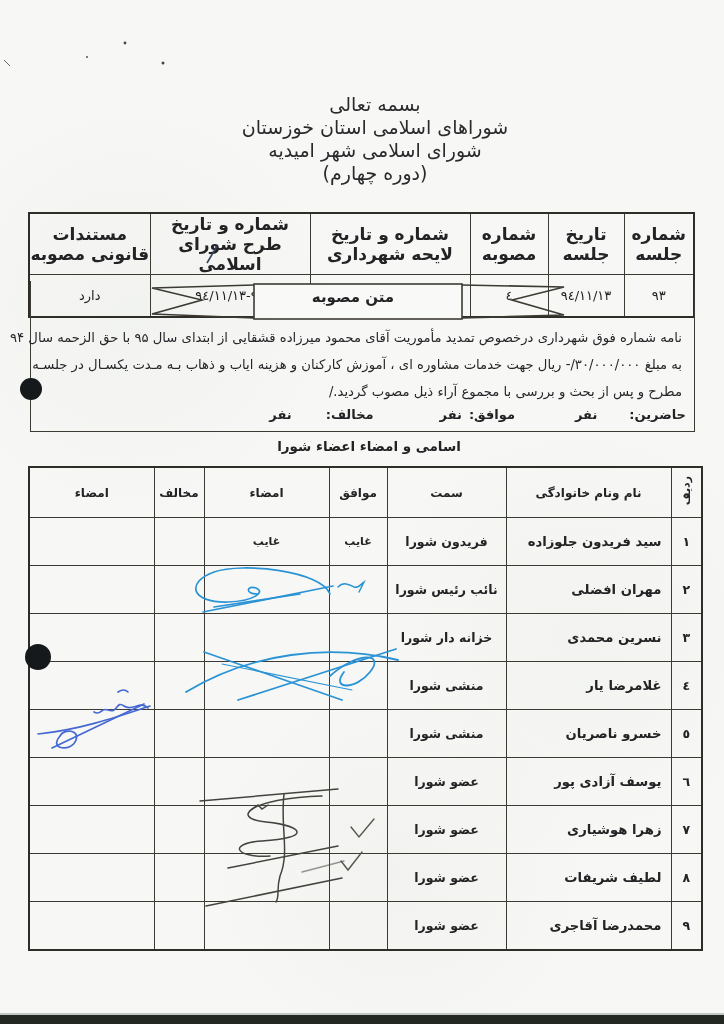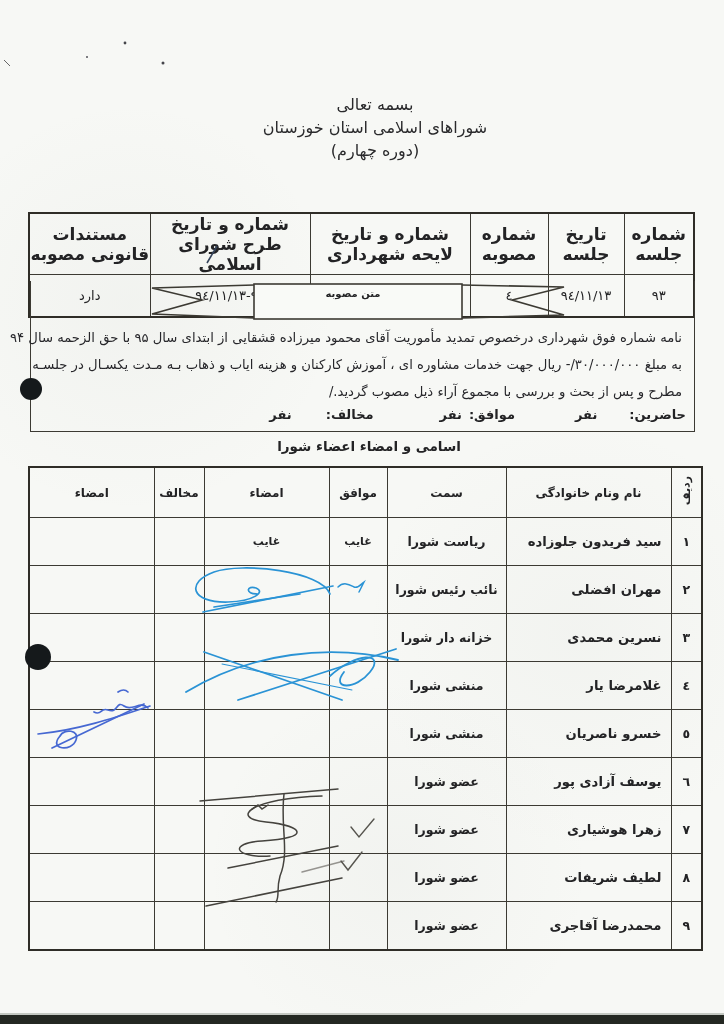--- a/index.html
+++ b/index.html
@@ -9,38 +9,38 @@
     background-image:
       radial-gradient(circle at 18% 30%, rgba(150,160,150,0.06), rgba(150,160,150,0) 22%),
       radial-gradient(circle at 80% 62%, rgba(150,160,150,0.05), rgba(150,160,150,0) 25%),
       radial-gradient(circle at 55% 85%, rgba(140,150,140,0.05), rgba(140,150,140,0) 20%);
     direction:rtl;
     font-family:"DejaVu Sans", sans-serif;
     color:#232325;
   }
   .hdr{
     position:absolute; top:93px; left:26px; right:0; text-align:center;
-    font-size:16px; line-height:23px; color:#2a2a2c;
+    font-size:19px; line-height:23px; color:#2a2a2c;
   }
   
   table{border-collapse:collapse; table-layout:fixed;}
   td{border:1.4px solid #3c3a33; text-align:center; vertical-align:middle; overflow:hidden; padding:0;}
   .meta{position:absolute; top:212px; right:29px; width:665px; border:2px solid #2f2d27;}
   .meta .h td{height:28px; font-size:17px; font-weight:bold;}
   .meta .v td{height:41px; font-size:13px; font-weight:normal;}
   
   .resbox{
     position:absolute; top:281px; right:29px; width:665px; height:151px;
     border-left:1.5px solid #3c3a33; border-right:1.5px solid #3c3a33; border-bottom:1.8px solid #3c3a33;
     box-sizing:border-box;
   }
   .banner-svg{position:absolute; top:281px; left:140px;}
   .banner-title{
     position:absolute; top:288px; left:255px; width:196px; text-align:center;
-    font-size:10px; font-weight:bold;
+    font-size:15px; font-weight:bold;
   }
   .restext{
     position:absolute; top:324px; right:42px; left:40px;
     font-size:13.2px; line-height:27px; text-align:justify; color:#26262a;
   }
   .restext .ln{white-space:nowrap;}
   .attend{
     position:absolute; top:407px; right:38px;
     display:flex; flex-direction:row; align-items:baseline;
     font-size:13px; font-weight:bold;
@@ -65,20 +65,21 @@
   .overlay{position:absolute; inset:0; pointer-events:none;}
 </style>
 </head>
 <body>
 
 <div class="page">
 
   <div class="hdr">
     <div>بسمه تعالی</div>
     <div>شوراهای اسلامی استان خوزستان</div>
+    <div>شورای اسلامی شهر امیدیه</div>
     <div>(دوره چهارم)</div>
   </div>
 
   <table class="meta">
     <colgroup>
       <col style="width:70px">
         <col style="width:76px">
         <col style="width:78px">
       <col style="width:160px">
         <col style="width:160px">
@@ -148,21 +149,21 @@
       <td>نام ونام خانوادگی</td>
       <td>سمت</td>
       <td>موافق</td>
       <td>امضاء</td>
       <td>مخالف</td>
       <td>امضاء</td>
     </tr>
     <tr class="r">
       <td class="no">۱</td>
       <td class="name">سید فریدون جلوزاده</td>
-      <td class="role">ریاست شورا</td>
+      <td class="role">فریدون شورا</td>
       <td class="absent">غایب</td>
       <td class="absent">غایب</td>
       <td></td>
       <td></td>
     </tr>
     <tr class="r">
       <td class="no">۲</td>
       <td class="name">مهران افضلی</td>
       <td class="role">نائب رئیس شورا</td>
       <td></td>

